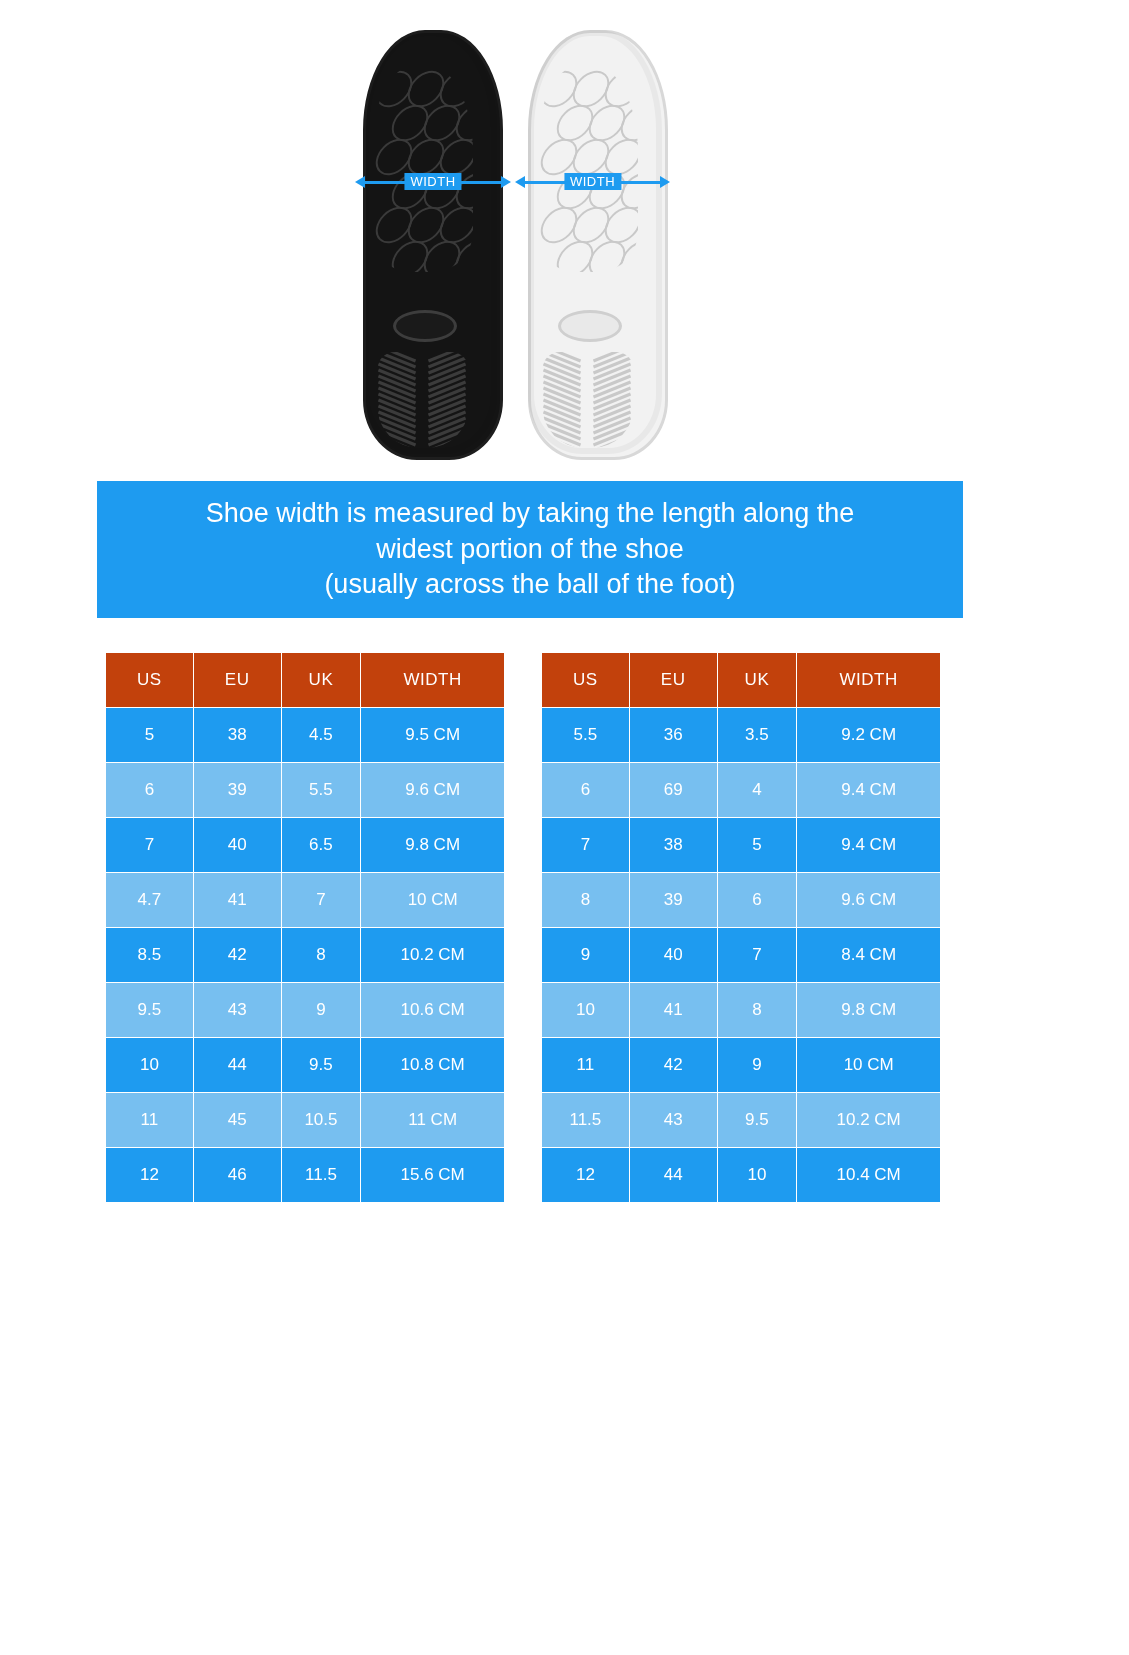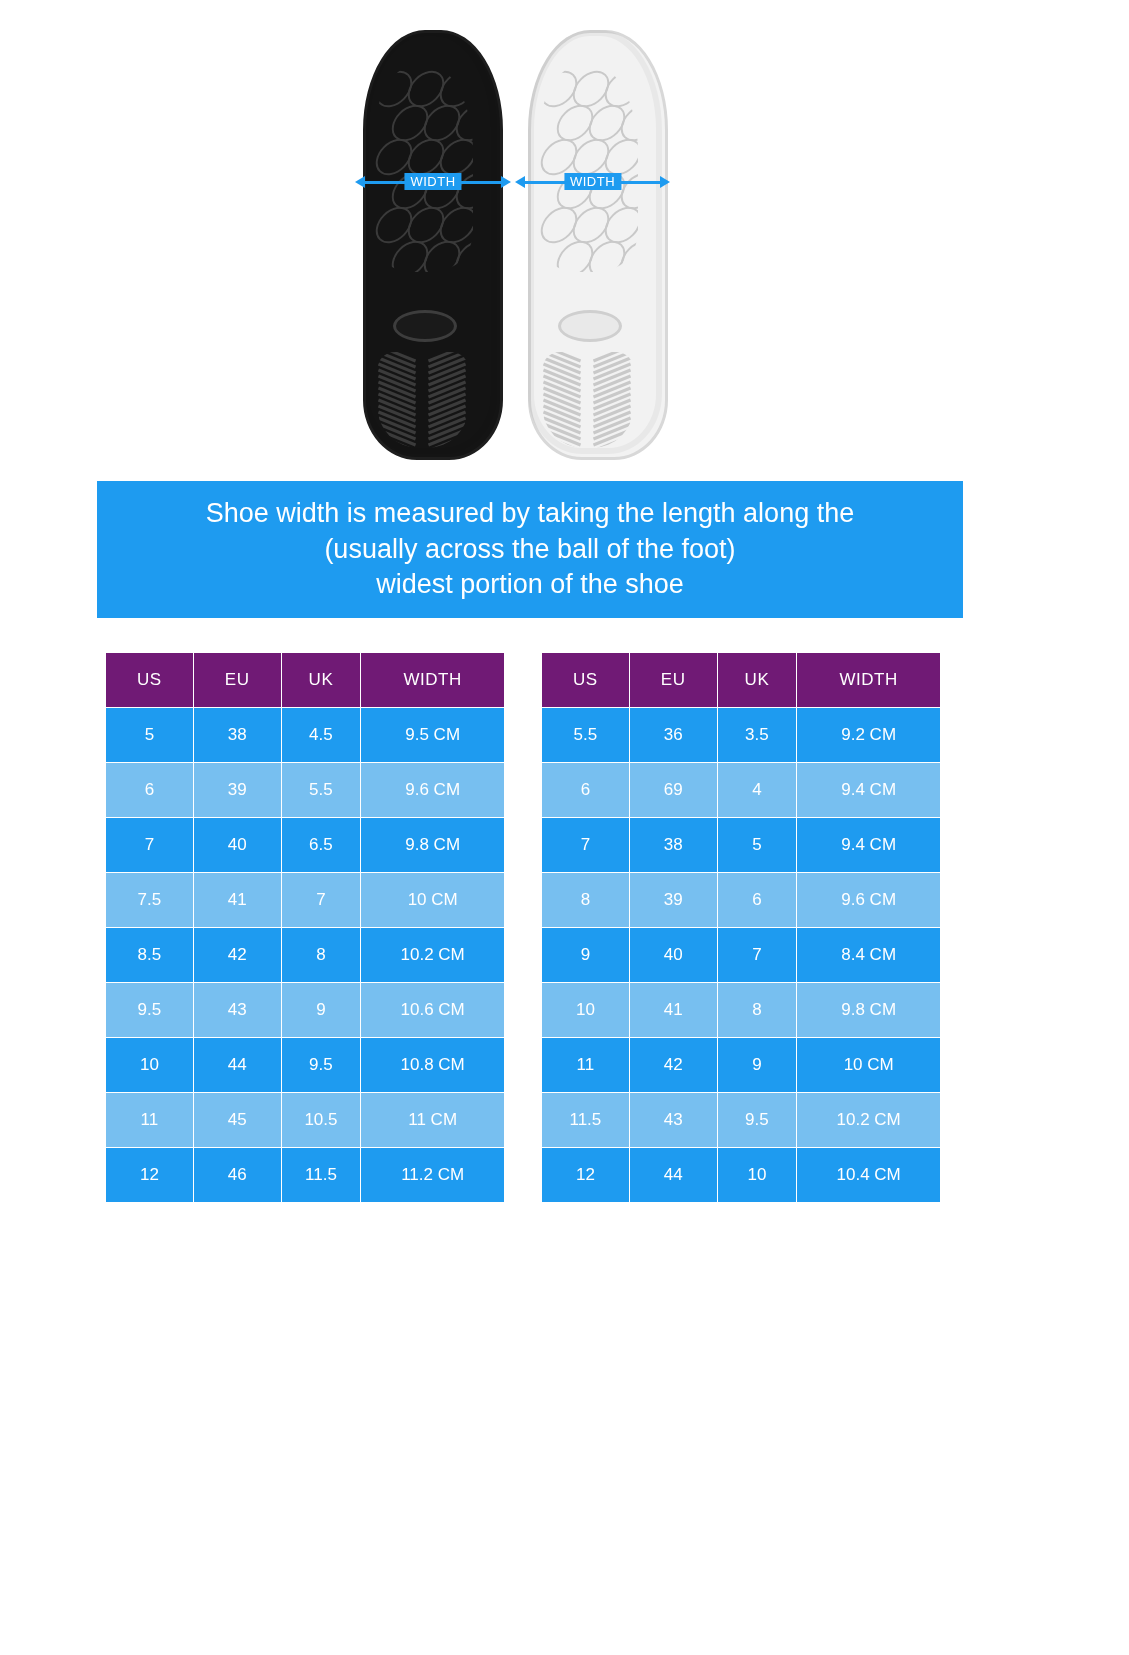--- a/index.html
+++ b/index.html
@@ -188,21 +188,21 @@
     table-layout: fixed;
   }
   .tbl th, .tbl td {
     color: #ffffff;
     text-align: center;
     font-size: 17px;
     font-weight: 400;
     height: 52px;
     border: 1px solid #ffffff;
   }
-  .tbl th { background: #701a75; letter-spacing: .5px; }
+  .tbl th { background: #c2410c; letter-spacing: .5px; }
   .tbl tr.odd  td { background: #1e9bf0; }
   .tbl tr.even td { background: #77bff0; }
   .tbl col.c1 { width: 22%; }
   .tbl col.c2 { width: 22%; }
   .tbl col.c3 { width: 20%; }
   .tbl col.c4 { width: 36%; }
 </style>
 </head>
 <body>
 
@@ -339,22 +339,22 @@
     <div class="arrow-head lft"></div>
     <div class="arrow-line"></div>
     <div class="arrow-head rgt"></div>
     <div class="arrow-label">WIDTH</div>
   </div>
 </div>
 
 <div id="note-banner">
   <div>
     <div>Shoe width is measured by taking the length along the</div>
+    <div>widest portion of the shoe</div>
     <div>(usually across the ball of the foot)</div>
-    <div>widest portion of the shoe</div>
   </div>
 </div>
 
 <div class="size-table" id="mens-table">
   <table class="tbl">
     <colgroup>
         <col class="c1">
         <col class="c2">
         <col class="c3">
         <col class="c4">
@@ -380,21 +380,21 @@
           <td>5.5</td>
           <td>9.6 CM</td>
         </tr>
       <tr class="odd">
           <td>7</td>
           <td>40</td>
           <td>6.5</td>
           <td>9.8 CM</td>
         </tr>
       <tr class="even">
-          <td>7.5</td>
+          <td>4.7</td>
           <td>41</td>
           <td>7</td>
           <td>10 CM</td>
         </tr>
       <tr class="odd">
           <td>8.5</td>
           <td>42</td>
           <td>8</td>
           <td>10.2 CM</td>
         </tr>
@@ -413,21 +413,21 @@
       <tr class="even">
           <td>11</td>
           <td>45</td>
           <td>10.5</td>
           <td>11 CM</td>
         </tr>
       <tr class="odd">
           <td>12</td>
           <td>46</td>
           <td>11.5</td>
-          <td>11.2 CM</td>
+          <td>15.6 CM</td>
         </tr>
     </tbody>
   </table>
 </div>
 
 <div class="size-table" id="womens-table">
   <table class="tbl">
     <colgroup>
         <col class="c1">
         <col class="c2">

